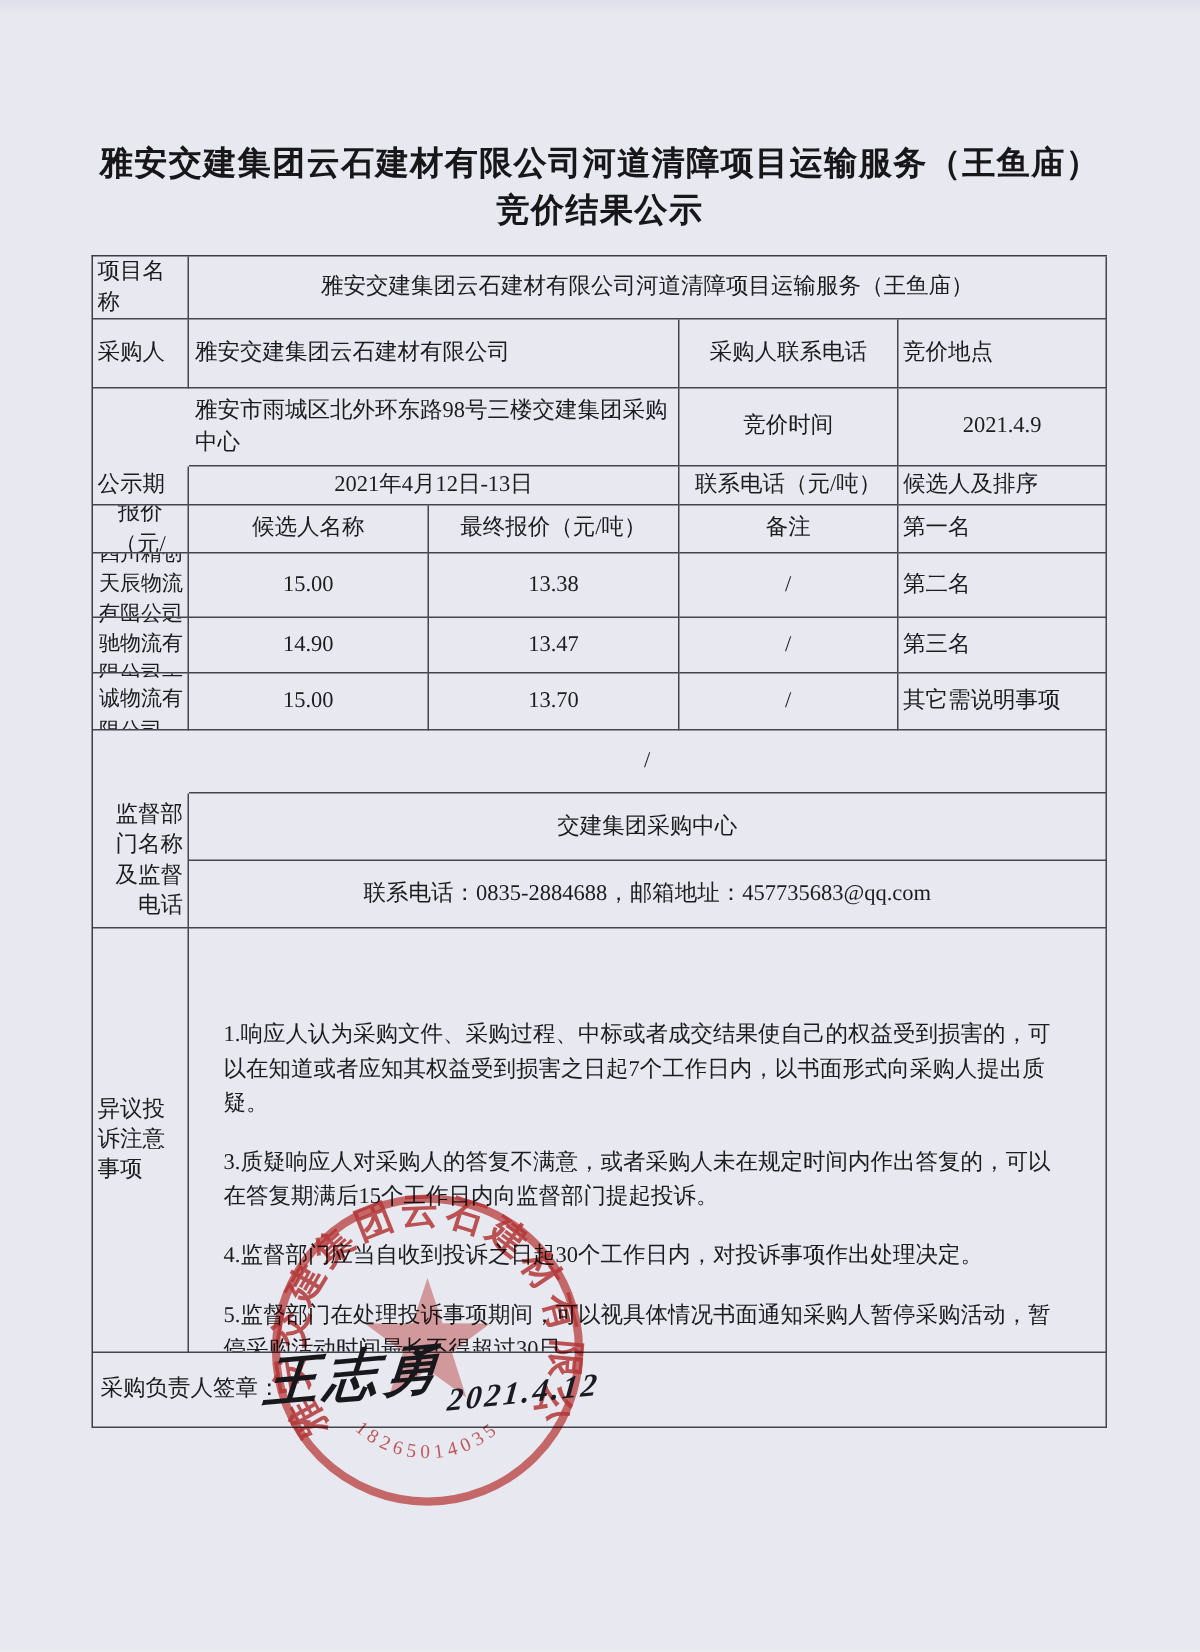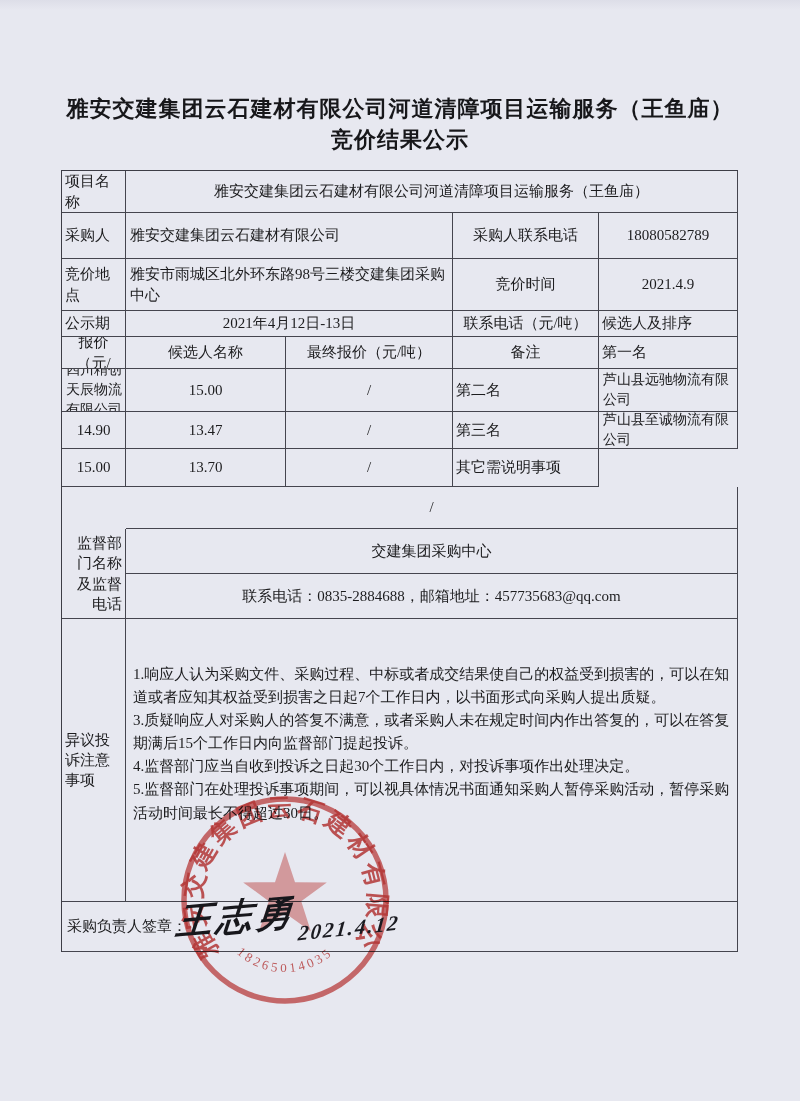--- a/index.html
+++ b/index.html
@@ -51,21 +51,21 @@
   .sp4{ grid-column:2 / span 4; }
   .sp2{ grid-column:2 / span 2; }
   .rows2{ grid-row:span 2; }
   .name-cell{ font-size:14px; line-height:1.45; }
   .notice-cell{
     display:block;
     padding:44px 7px 4px 7px;
     text-align:left;
     font-size:15px; line-height:1.54;
   }
-  .notice-cell p{ margin:0; }
+  .notice-cell p{ margin:16px; }
   .sig-row{
     grid-column:1 / span 5;
     justify-content:flex-start; text-align:right; padding-left:5px;
   }
   
   .sig-name{
     position:absolute; left:176px; top:893px;
     font-size:36px; font-style:italic; font-weight:bold;
     font-family:"DejaVu Serif", serif;
     color:#17171c;
@@ -100,40 +100,40 @@
   <div class="title2">竞价结果公示</div>
 
   <div class="doc-table">
 
     <div class="cell lab">项目名称</div>
     <div class="cell sp4">雅安交建集团云石建材有限公司河道清障项目运输服务（王鱼庙）</div>
 
     <div class="cell lab">采购人</div>
     <div class="cell sp2 left">雅安交建集团云石建材有限公司</div>
     <div class="cell">采购人联系电话</div>
-    <div class="cell">18080582789</div>
 
     <div class="cell lab">竞价地点</div>
     <div class="cell sp2 left">雅安市雨城区北外环东路98号三楼交建集团采购中心</div>
     <div class="cell">竞价时间</div>
     <div class="cell">2021.4.9</div>
 
     <div class="cell lab">公示期</div>
     <div class="cell sp2">2021年4月12日-13日</div>
     <div class="cell">联系电话（元/吨）</div>
 
     <div class="cell lab">候选人及排序</div>
     <div class="cell">第一次报价（元/吨）</div>
     <div class="cell">候选人名称</div>
     <div class="cell">最终报价（元/吨）</div>
     <div class="cell">备注</div>
 
     <div class="cell lab">第一名</div>
     <div class="cell left name-cell">四川精创天辰物流有限公司</div>
     <div class="cell">15.00</div>
+    <div class="cell">13.38</div>
     <div class="cell">/</div>
 
     <div class="cell lab">第二名</div>
     <div class="cell left name-cell">芦山县远驰物流有限公司</div>
     <div class="cell">14.90</div>
     <div class="cell">13.47</div>
     <div class="cell">/</div>
 
     <div class="cell lab">第三名</div>
     <div class="cell left name-cell">芦山县至诚物流有限公司</div>

